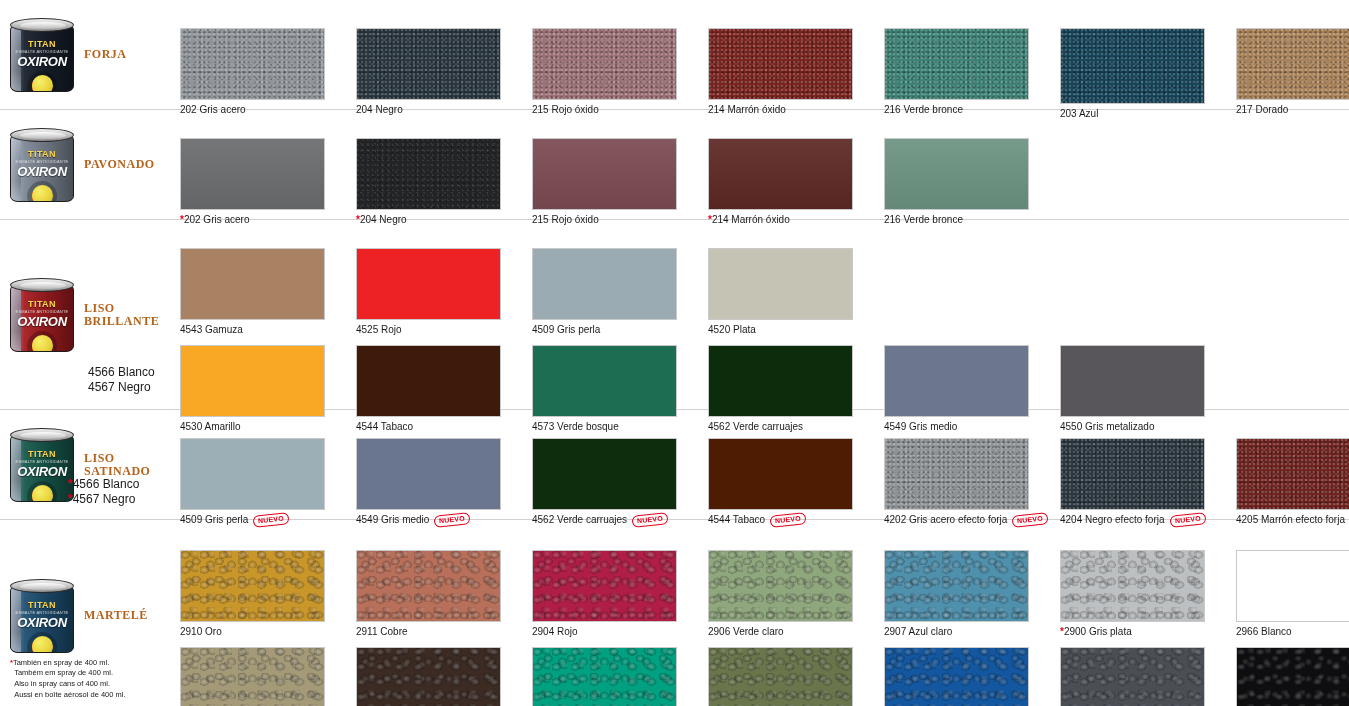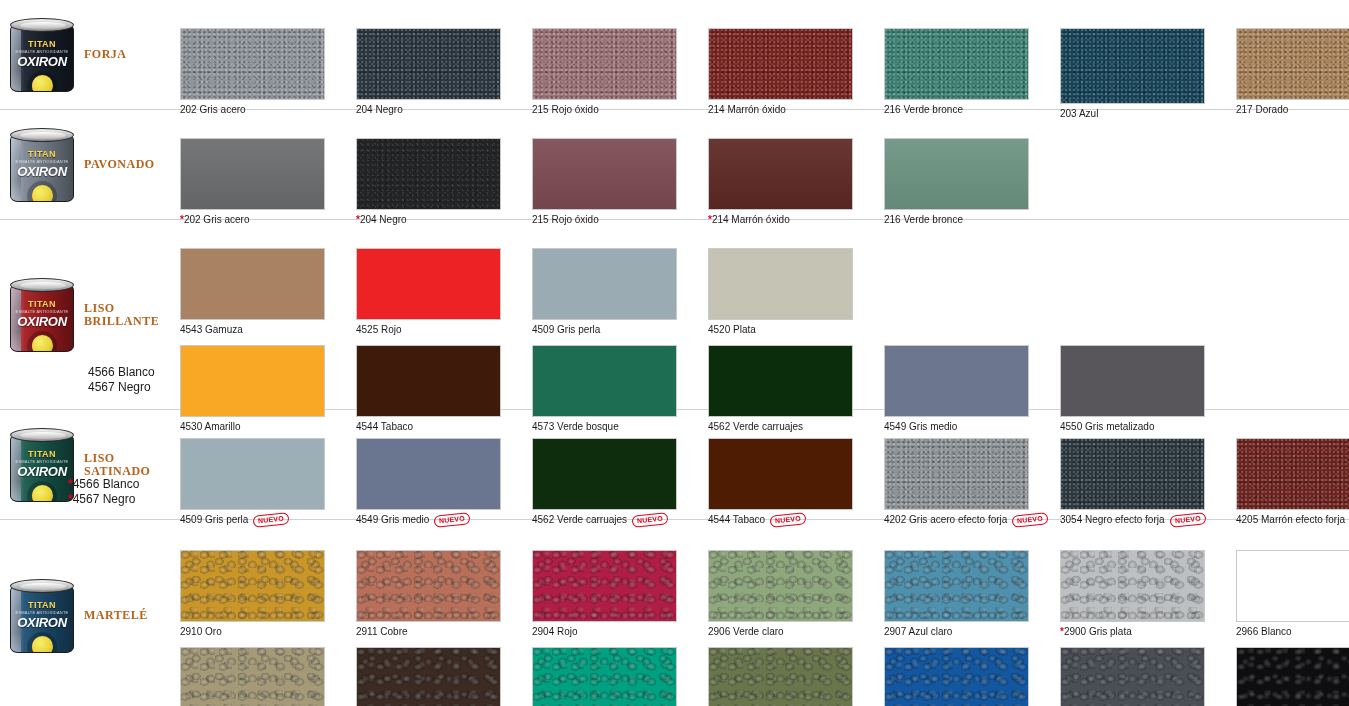--- a/index.html
+++ b/index.html
@@ -482,21 +482,21 @@
             <div class="lbl">
               <span class="txt">4202 Gris acero efecto forja</span>
               <span class="nuevo">NUEVO</span>
             </div>
           </div>
           <div class="cell">
             <div class="chip">
               <div class="tex" style="background:#2c3840;background-image:radial-gradient(circle at 20% 30%, rgba(255,255,255,.20) 0 1px, transparent 1.4px),radial-gradient(circle at 70% 65%, rgba(0,0,0,.28) 0 1px, transparent 1.4px),radial-gradient(circle at 45% 85%, rgba(255,255,255,.13) 0 1px, transparent 1.3px),radial-gradient(circle at 88% 12%, rgba(0,0,0,.20) 0 1px, transparent 1.3px);background-size:4px 4px,5px 5px,6px 6px,7px 7px;"></div>
             </div>
             <div class="lbl">
-              <span class="txt">3054 Negro efecto forja</span>
+              <span class="txt">4204 Negro efecto forja</span>
               <span class="nuevo">NUEVO</span>
             </div>
           </div>
           <div class="cell">
             <div class="chip">
               <div class="tex" style="background:#6f2420;background-image:radial-gradient(circle at 20% 30%, rgba(255,255,255,.20) 0 1px, transparent 1.4px),radial-gradient(circle at 70% 65%, rgba(0,0,0,.28) 0 1px, transparent 1.4px),radial-gradient(circle at 45% 85%, rgba(255,255,255,.13) 0 1px, transparent 1.3px),radial-gradient(circle at 88% 12%, rgba(0,0,0,.20) 0 1px, transparent 1.3px);background-size:4px 4px,5px 5px,6px 6px,7px 7px;"></div>
             </div>
             <div class="lbl">
               <span class="txt">4205 Marrón efecto forja</span>
               <span class="nuevo">NUEVO</span>
@@ -515,20 +515,21 @@
             <div class="tagline">ESMALTE ANTIOXIDANTE</div>
             <div class="prod">OXIRON</div>
             <div class="dot-outer" style="background:radial-gradient(circle,#d94a12 0 48%, rgba(0,0,0,.25) 49% 100%);"></div>
             <div class="dot-inner"></div>
           </div>
           <div class="lid"></div>
         </div>
         <div class="title-wrap">
           <div class="sec-title">MARTELÉ</div>
         </div>
+        <div class="footnote" style="bottom:10px;"><span class="ast">*</span><span>También en spray de 400 ml.</span><br>&nbsp;&nbsp;<span>Também em spray de 400 ml.</span><br>&nbsp;&nbsp;<span>Also in spray cans of 400 ml.</span><br>&nbsp;&nbsp;<span>Aussi en boîte aérosol de 400 ml.</span></div>
       </div>
       <div class="sec-right" style="padding-top:16px;">
         <div class="swatch-row" style="margin-top:14px;">
           <div class="cell">
             <div class="chip">
               <div class="tex" style="background:#c9962a;background-image:radial-gradient(ellipse 7px 5px at 22% 26%, rgba(255,255,255,.22), rgba(0,0,0,.20) 72%, transparent 80%),radial-gradient(ellipse 6px 5px at 66% 58%, rgba(255,255,255,.18), rgba(0,0,0,.22) 72%, transparent 80%),radial-gradient(ellipse 8px 6px at 84% 18%, rgba(255,255,255,.14), rgba(0,0,0,.18) 70%, transparent 80%),radial-gradient(ellipse 6px 6px at 40% 82%, rgba(255,255,255,.16), rgba(0,0,0,.20) 70%, transparent 80%);background-size:19px 15px,23px 18px,17px 14px,21px 17px;"></div>
             </div>
             <div class="lbl">
               <span class="txt">2910 Oro</span>
             </div>

